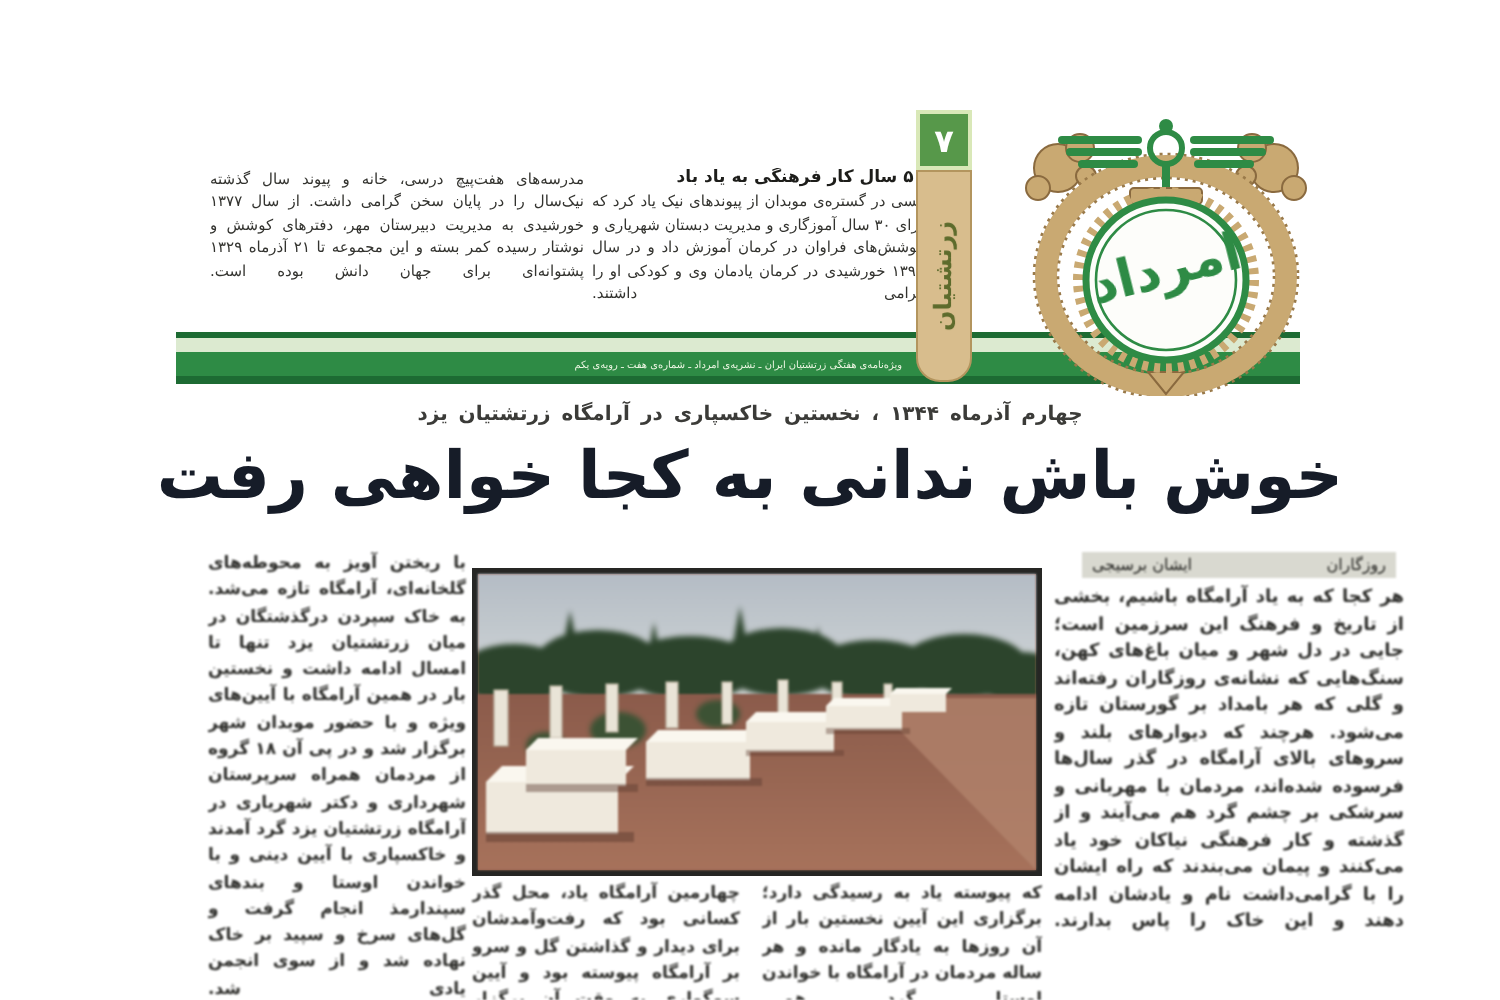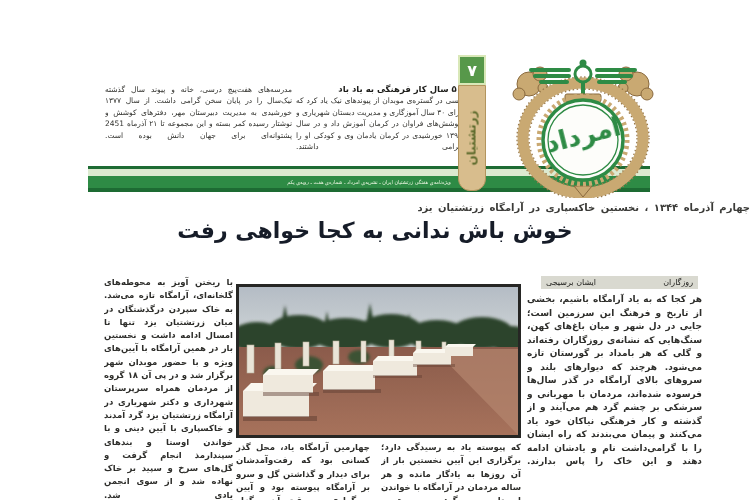--- a/index.html
+++ b/index.html
@@ -31,24 +31,24 @@
   .band .s4{position:absolute;left:0;top:22px;width:100%;height:4px;background:#1d6b33;}
   .band-text{color:#eef7e4;font-size:8px;white-space:nowrap;transform:scale(.62);letter-spacing:2px;
              filter:blur(.3px);}
   
   .logo{position:absolute;left:503px;top:56px;width:160px;height:142px;z-index:5;}
   .logo svg{position:absolute;left:0;top:0;}
   .logo-word{position:absolute;left:0;right:0;top:64px;text-align:center;
       transform:rotate(-14deg);font-size:26px;font-weight:bold;color:#2e8b45;
       filter:blur(.3px);}
   
-  .kicker{position:absolute;left:0;top:202px;width:750px;
+  .kicker{position:absolute;left:0;top:202px;width:750px;text-align:center;
       font-size:10px;font-weight:bold;color:#3b3b38;filter:blur(.35px);word-spacing:2px;}
   .headline{position:absolute;left:0;top:218px;width:750px;margin:0;text-align:center;
-      font-size:22px;font-weight:bold;color:#161c28;letter-spacing:0;filter:blur(.25px);}
+      font-size:33px;font-weight:bold;color:#161c28;letter-spacing:0;filter:blur(.25px);}
   
   .col{position:absolute;color:#2e2e2b;font-size:8.5px;line-height:13.3px;
        text-align:justify;text-align-last:justify;filter:blur(.4px);overflow:hidden;}
   .col p{margin:0;font-weight:bold;}
   .col-left{left:104px;top:276px;width:129px;height:224px;}
   .col-right{left:527px;top:276px;width:175px;height:224px;font-size:9px;line-height:13.5px;}
   .col-mid-left{left:236px;top:441px;width:134px;height:59px;}
   .col-mid-right{left:381px;top:441px;width:140px;height:59px;}
   .byline-bar{height:13px;margin:0 4px 4px 14px;background:#d9d9d0;
       display:flex;align-items:center;justify-content:space-between;padding:0 5px;
@@ -57,21 +57,21 @@
   .photo{position:absolute;left:236px;top:284px;width:285px;height:154px;margin:0;
       border:3px solid #262624;box-sizing:border-box;background:#8e5a49;z-index:2;}
   .photo svg{display:block;filter:blur(.5px) saturate(.92);}
 </style>
 </head>
 <body>
 
 <div class="page">
 
   <div class="brief brief-left">
-    <p>مدرسه‌های هفت‌پیچ درسی، خانه و پیوند سال گذشته نیک‌سال را در پایان سخن گرامی داشت. از سال ۱۳۷۷ خورشیدی به مدیریت دبیرستان مهر، دفترهای کوشش و نوشتار رسیده کمر بسته و این مجموعه تا ۲۱ آذرماه 2451 پشتوانه‌ای برای جهان دانش بوده است.</p>
+    <p>مدرسه‌های هفت‌پیچ درسی، خانه و پیوند سال گذشته نیک‌سال را در پایان سخن گرامی داشت. از سال ۱۳۷۷ خورشیدی به مدیریت دبیرستان مهر، دفترهای کوشش و نوشتار رسیده کمر بسته و این مجموعه تا ۲۱ آذرماه ۱۳۲۹ پشتوانه‌ای برای جهان دانش بوده است.</p>
   </div>
 
   <div class="brief brief-right">
     <p class="brief-title">۵۰ سال کار فرهنگی به یاد باد</p>
     <p>کسی در گستره‌ی موبدان از پیوندهای نیک یاد کرد که برای ۳۰ سال آموزگاری و مدیریت دبستان شهریاری و کوشش‌های فراوان در کرمان آموزش داد و در سال ۱۳۹۰ خورشیدی در کرمان یادمان وی و کودکی او را گرامی داشتند.</p>
   </div>
 
   <div class="issue-number">٧</div>
   <div class="section-bar">
     <span class="section-label">زرتشتیان</span>

